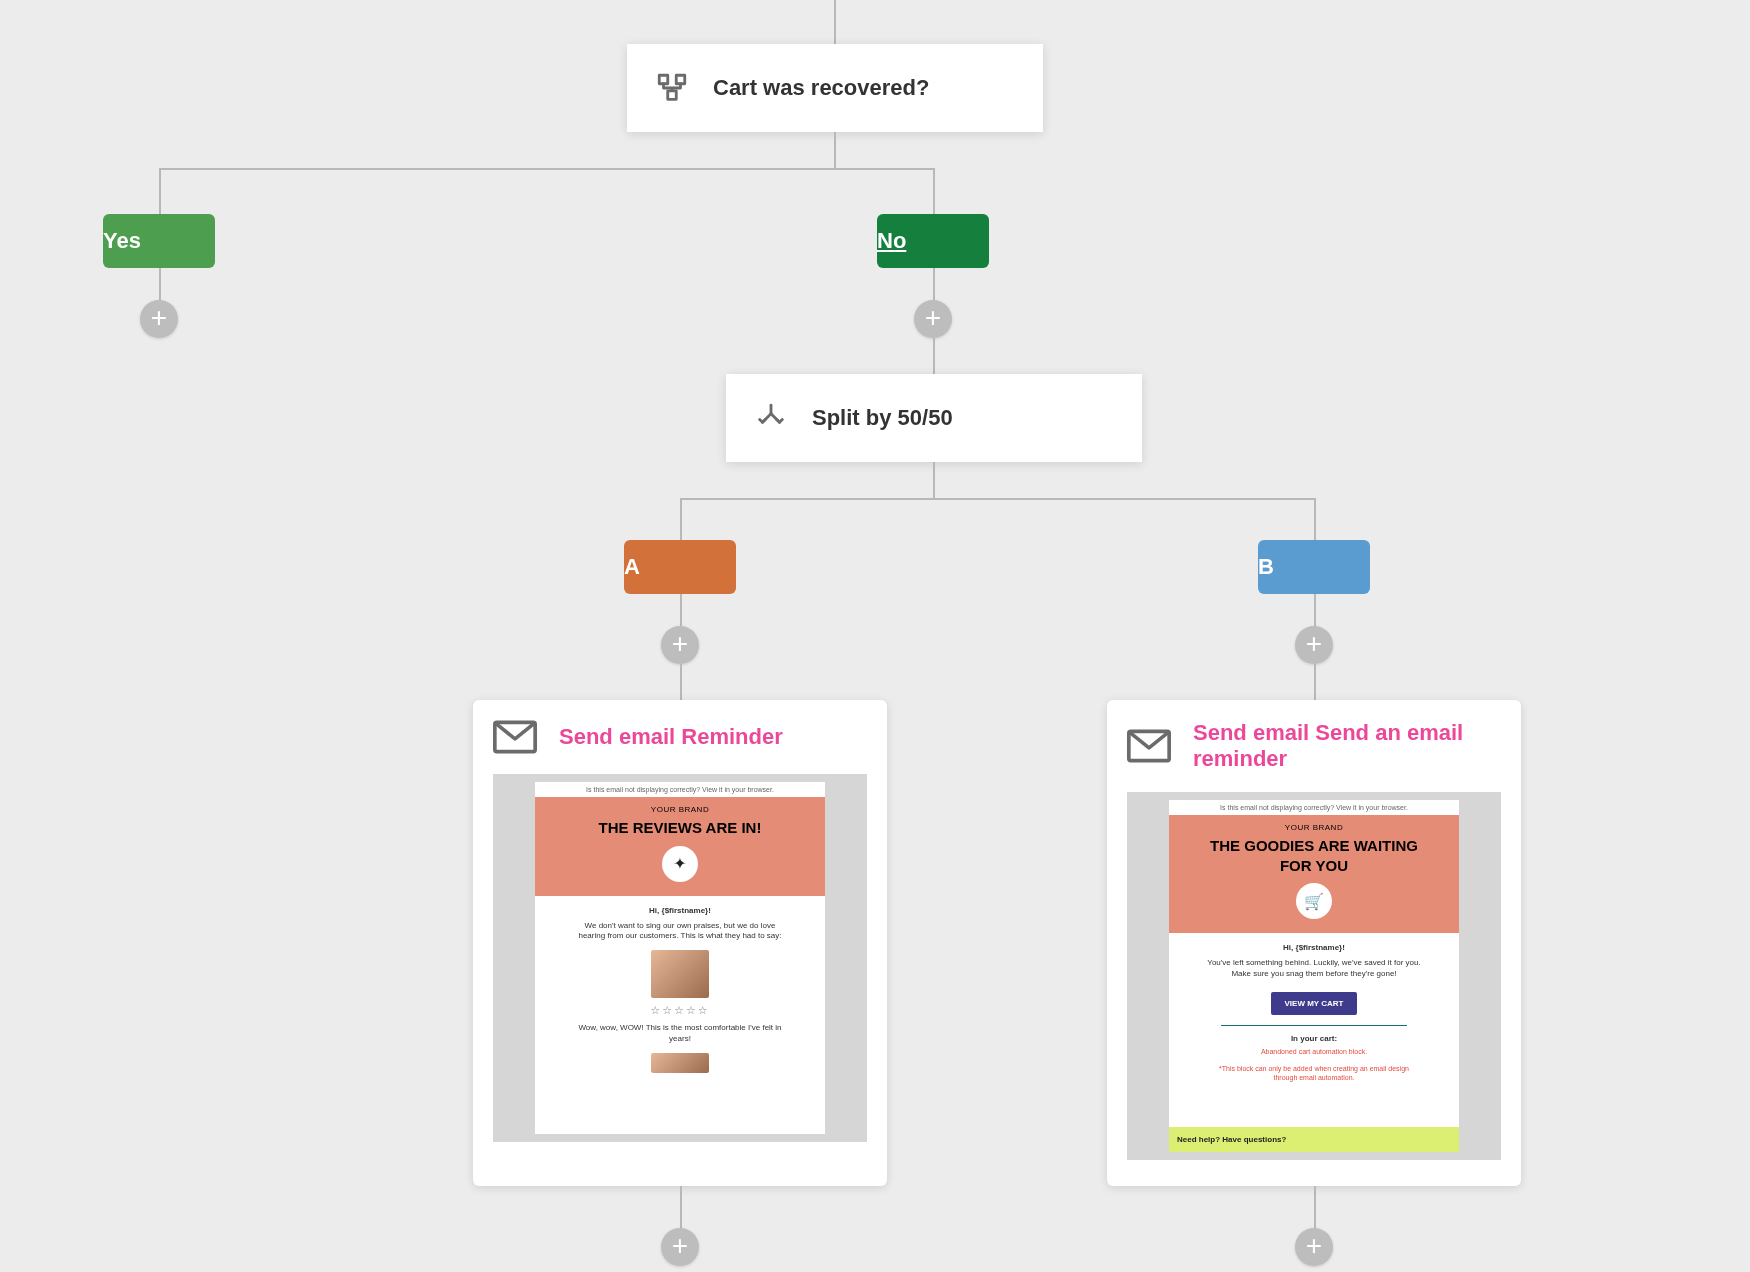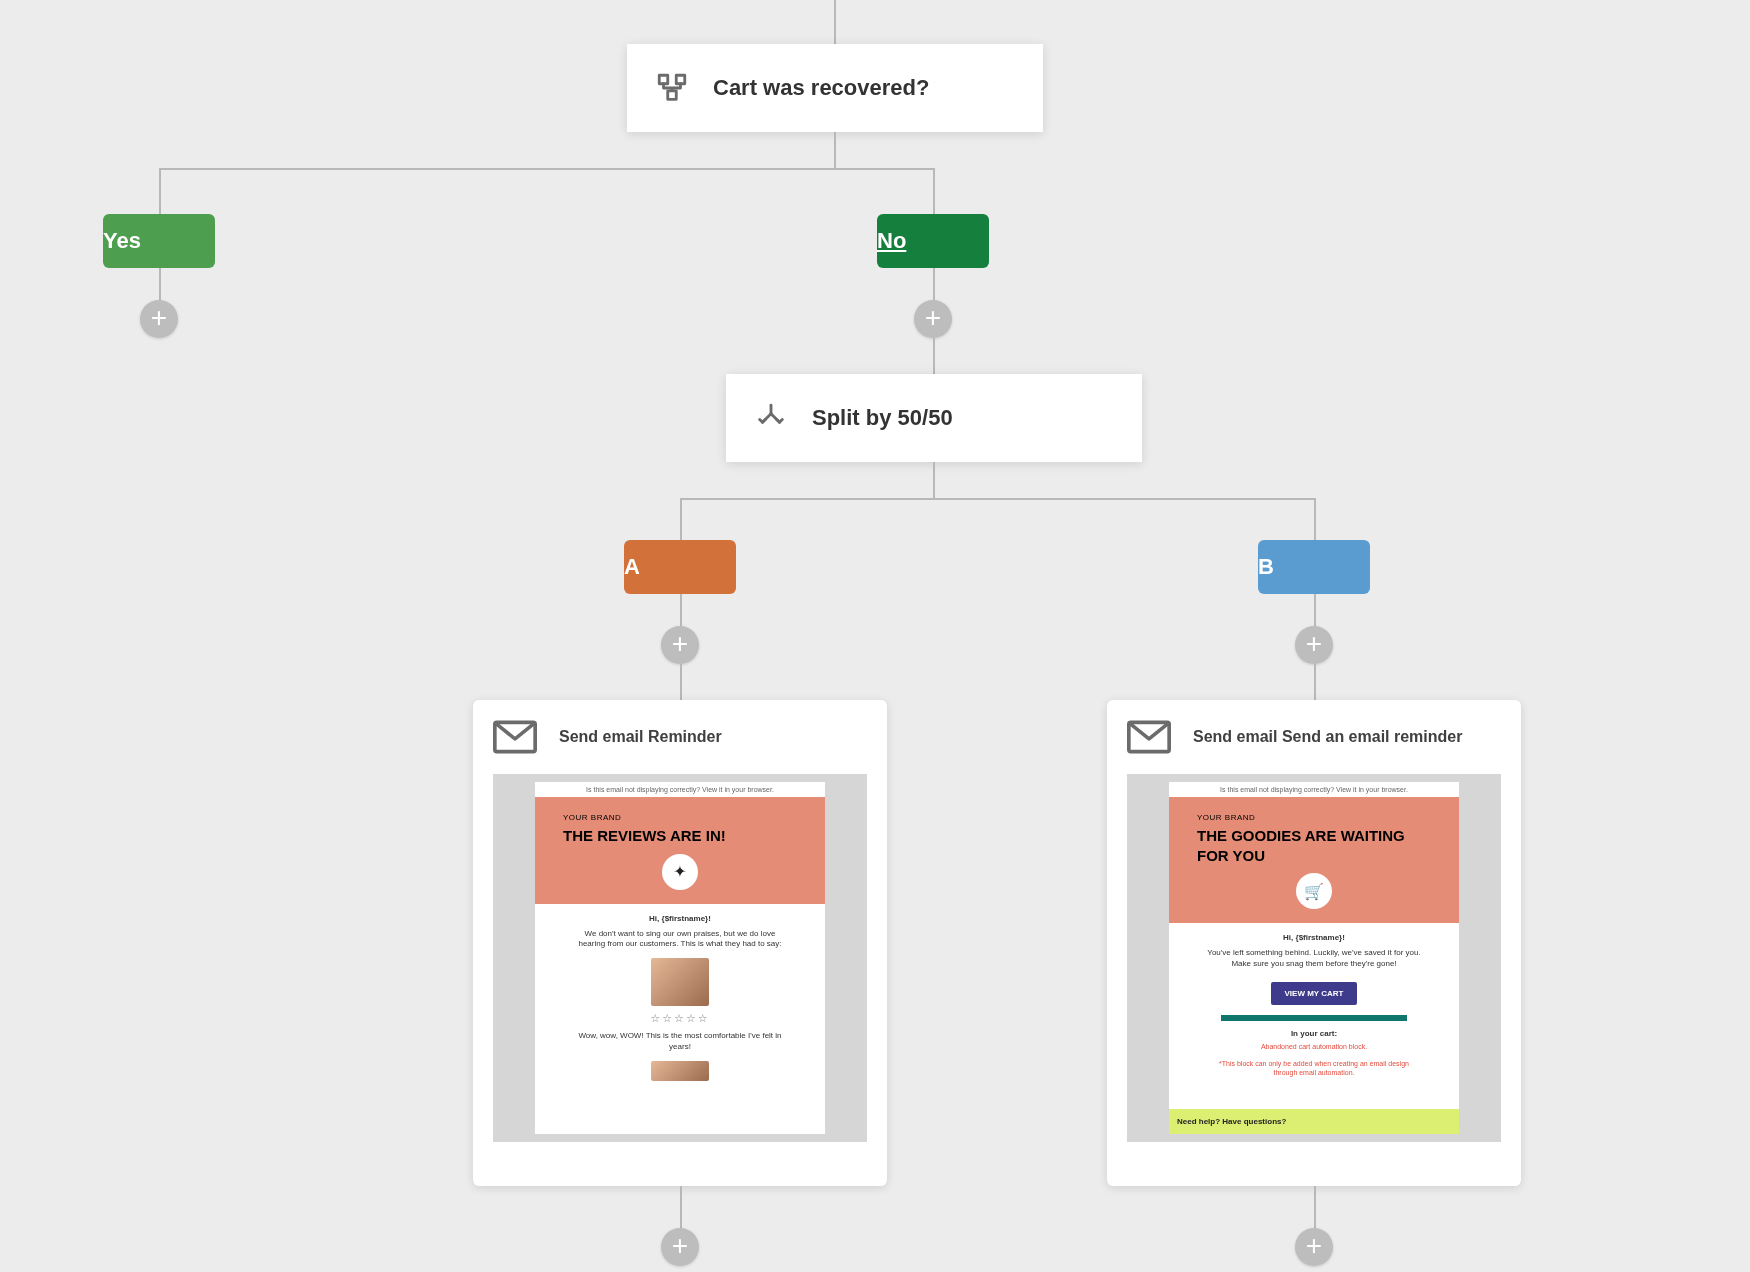--- a/index.html
+++ b/index.html
@@ -12,35 +12,35 @@
   .pill{position:absolute;width:112px;height:54px;border-radius:6px;display:flex;align-items:center;justify-content:flex-start;font-weight:700;font-size:22px;color:#fff;}
   .pill.yes{background:#4e9e4f;}
   .pill.no{background:#15803d;text-decoration:underline;}
   .pill.a{background:#d3713a;}
   .pill.b{background:#5a9bd0;}
   .plus{position:absolute;width:38px;height:38px;border-radius:50%;background:#bdbdbd;display:flex;align-items:center;justify-content:center;color:#fff;font-size:28px;font-weight:400;line-height:1;box-shadow:0 1px 3px rgba(0,0,0,.15);cursor:pointer;}
   .plus::before{content:"+";position:relative;top:-1px;}
   
   .emailcard{position:absolute;background:#fff;border-radius:6px;box-shadow:0 2px 10px rgba(0,0,0,.12);padding:20px;width:374px;height:446px;}
   .emailcard .head{display:flex;align-items:center;gap:22px;margin-bottom:20px;}
-  .emailcard .title{font-weight:700;font-size:16px;color:#404040;}
+  .emailcard .title{font-weight:700;font-size:22px;color:#ec4899;}
   .preview{background:#d6d6d6;width:100%;height:368px;padding:8px 42px;box-sizing:border-box;overflow:hidden;}
   .previnner{background:#fff;width:100%;height:100%;display:flex;flex-direction:column;font-size:9px;}
   .previnner .tiny{text-align:center;font-size:7px;color:#666;padding:4px 0;}
-  .previnner .hero{background:#e58c77;padding:16px 28px 14px;}
+  .previnner .hero{background:#e58c77;text-align:center;padding:8px 28px 14px;}
   .previnner .brand{font-size:8px;letter-spacing:.5px;color:#000;margin-bottom:4px;}
   .previnner .bigt{font-weight:700;font-size:15px;color:#000;line-height:1.3;}
   .previnner .circ{width:36px;height:36px;border-radius:50%;background:#fff;margin:8px auto 0;display:flex;align-items:center;justify-content:center;font-size:16px;}
   .previnner .body{text-align:center;padding:10px 36px;font-size:8px;color:#333;}
   .previnner .hi{font-weight:700;margin-bottom:6px;}
   .previnner .para{line-height:1.35;margin-bottom:8px;}
   .previnner .pic{width:58px;height:48px;background:linear-gradient(135deg,#e5b898,#9c6b4e);margin:0 auto 6px;border-radius:2px;}
   .previnner .stars{letter-spacing:2px;color:#888;font-size:11px;}
   .previnner .btn{display:inline-block;background:#3e3a8c;color:#fff;font-size:8px;font-weight:700;padding:7px 14px;border-radius:2px;margin-top:4px;}
-  .previnner .sec{border-top:6px solid #0f766e;margin:10px 16px 0;padding-top:8px;font-weight:700;font-size:8px;}
+  .previnner .sec{border-top:1px solid #0f766e;margin:10px 16px 0;padding-top:8px;font-weight:700;font-size:8px;}
   .previnner .warn{font-size:7px;color:#e34b3d;line-height:1.3;padding:4px 14px;}
   .previnner .help{background:#dcef72;font-size:8px;font-weight:700;text-align:left;padding:8px;margin-top:auto;}
   
   .ico{width:34px;height:34px;flex:0 0 auto;}
   .ico svg{width:100%;height:100%;stroke:#6b6b6b;stroke-width:2;fill:none;stroke-linecap:round;stroke-linejoin:round;}
 </style>
 </head>
 <body>
 
 <div class="canvas">

